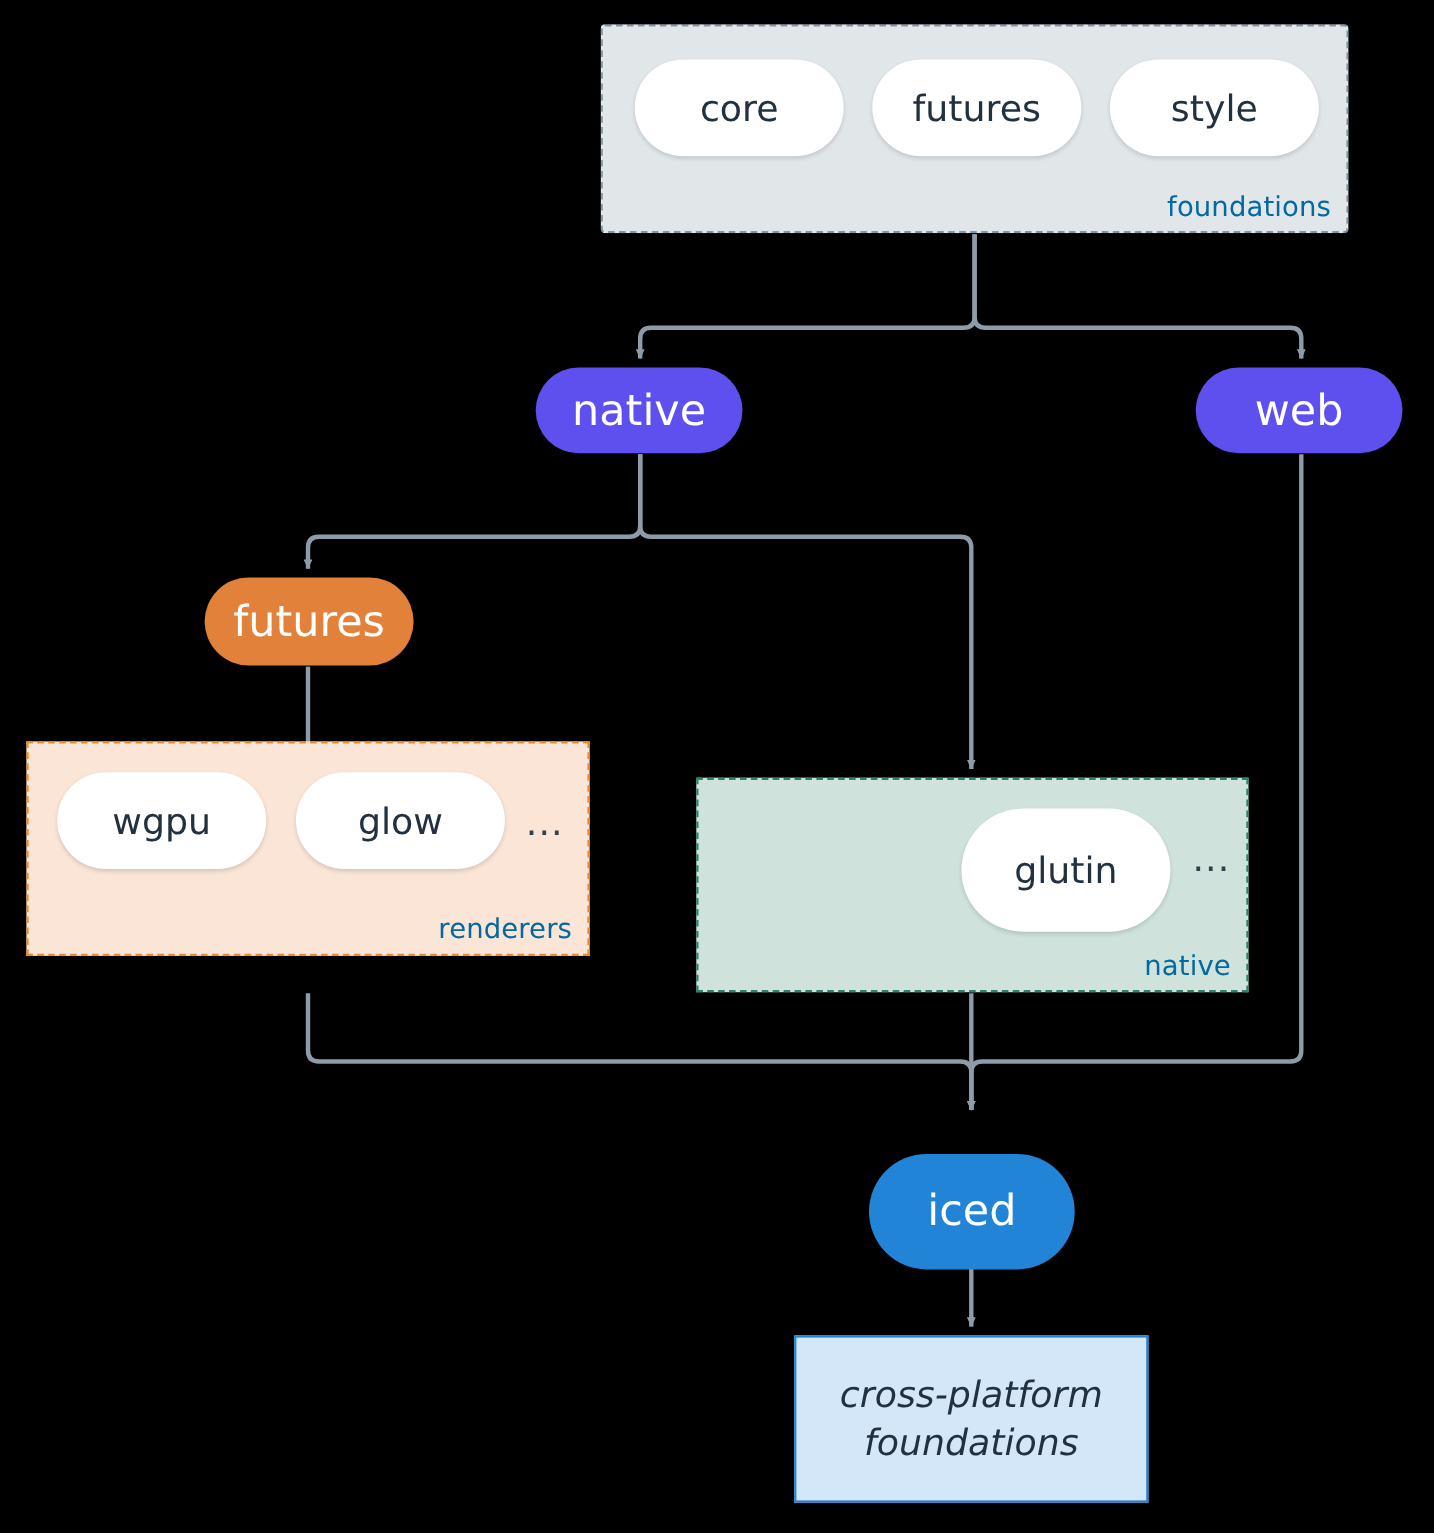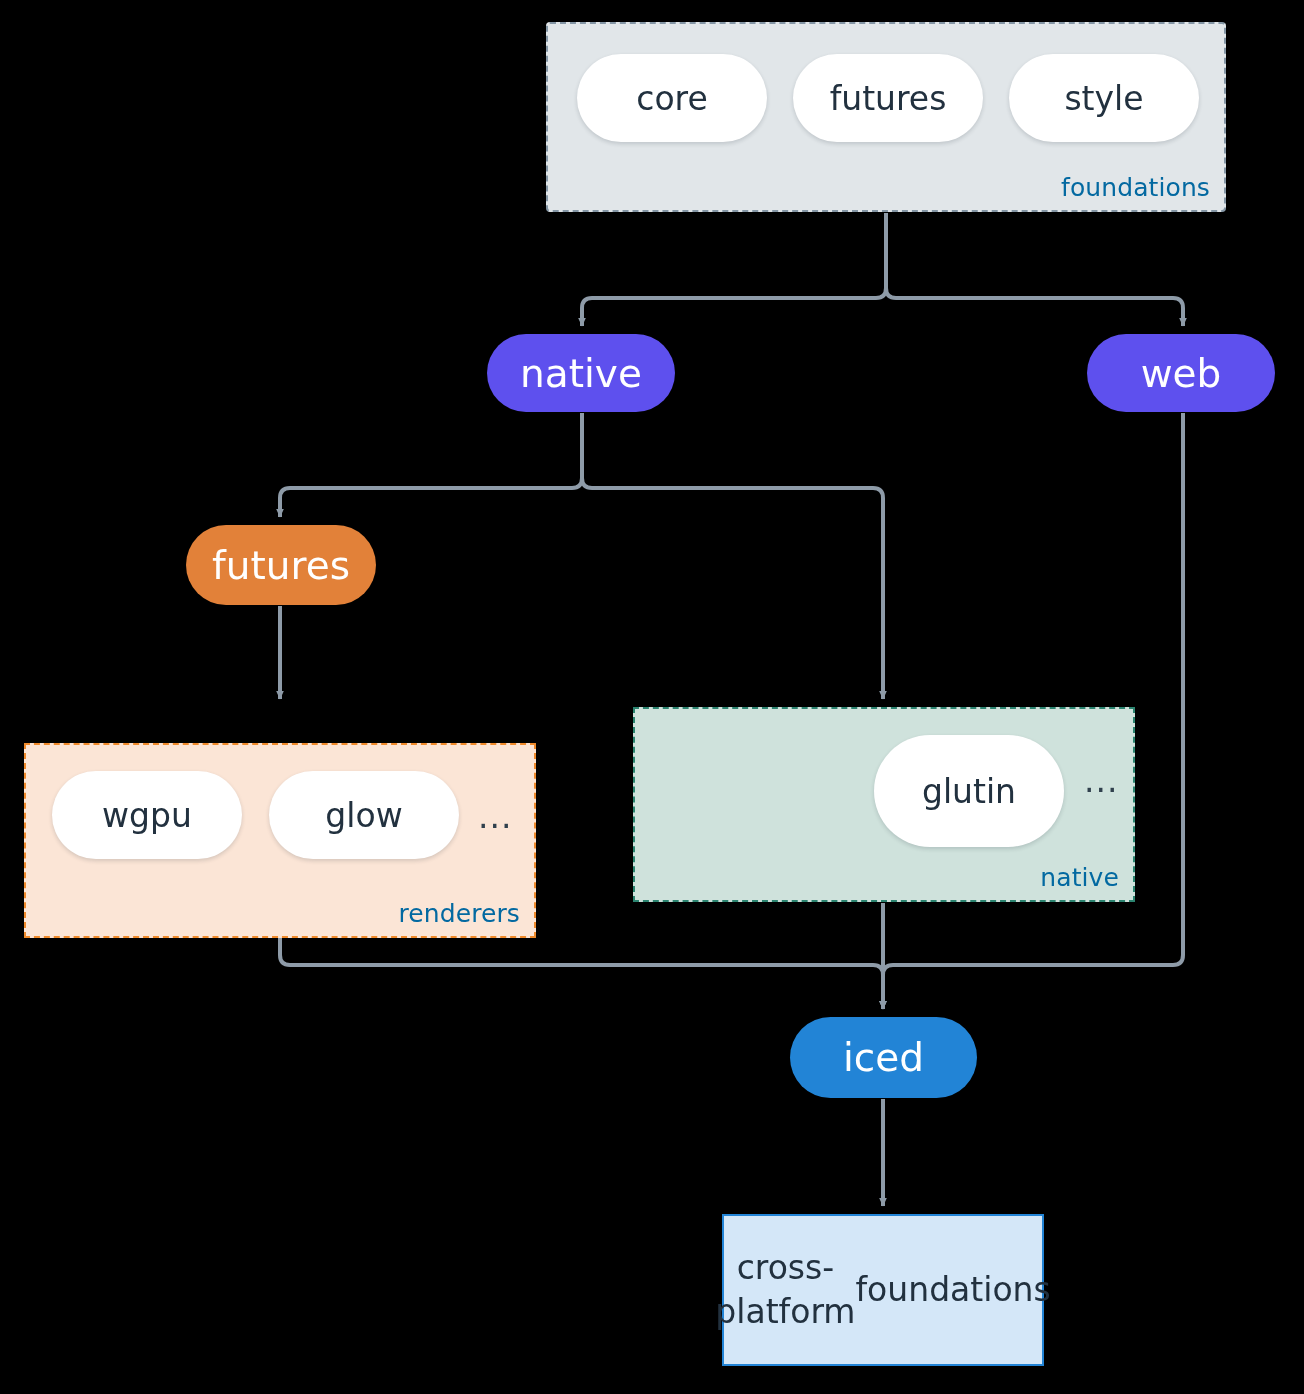--- a/index.html
+++ b/index.html
@@ -45,21 +45,21 @@
     left: 546px;
     top: 22px;
     width: 680px;
     height: 190px;
     background: #e1e6e9;
     border: 2px dashed #8496a5;
     border-radius: 4px;
   }
   #cluster-renderers {
     left: 24px;
-    top: 743px;
+    top: 674px;
     width: 512px;
     height: 195px;
     background: #fbe5d6;
     border: 2px dashed #ef8a2b;
   }
   #cluster-shells {
     left: 633px;
     top: 707px;
     width: 502px;
     height: 195px;
@@ -108,44 +108,45 @@
   }
   #node-graphics {
     left: 186px;
     top: 525px;
     width: 190px;
     height: 80px;
     background: #e28139;
   }
   #node-iced {
     left: 790px;
-    top: 1017px;
+    top: 1049px;
     width: 187px;
-    height: 81px;
+    height: 105px;
     background: #2284d6;
   }
 
   
   #node-application {
     position: absolute;
     left: 722px;
     top: 1214px;
     width: 322px;
     height: 152px;
     background: #d4e7f8;
     border: 2px solid #2284d6;
     box-sizing: border-box;
     display: flex;
-    flex-direction: row;
+    flex-direction: column;
     align-items: center;
     justify-content: center;
     color: #22313f;
     font-size: 33px;
     line-height: 1.32;
     text-align: center;
+    font-style: italic;
   }
 
   
   .ellipsis {
     position: absolute;
     color: #30404d;
     font-size: 33px;
     letter-spacing: 1px;
   }
 </style>

